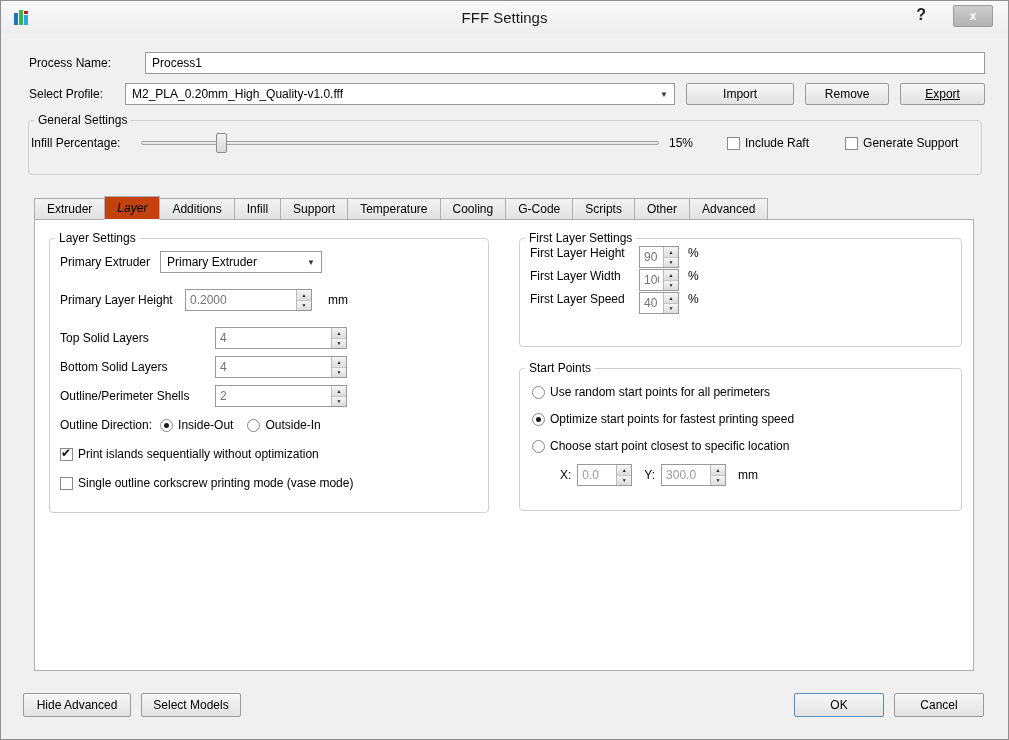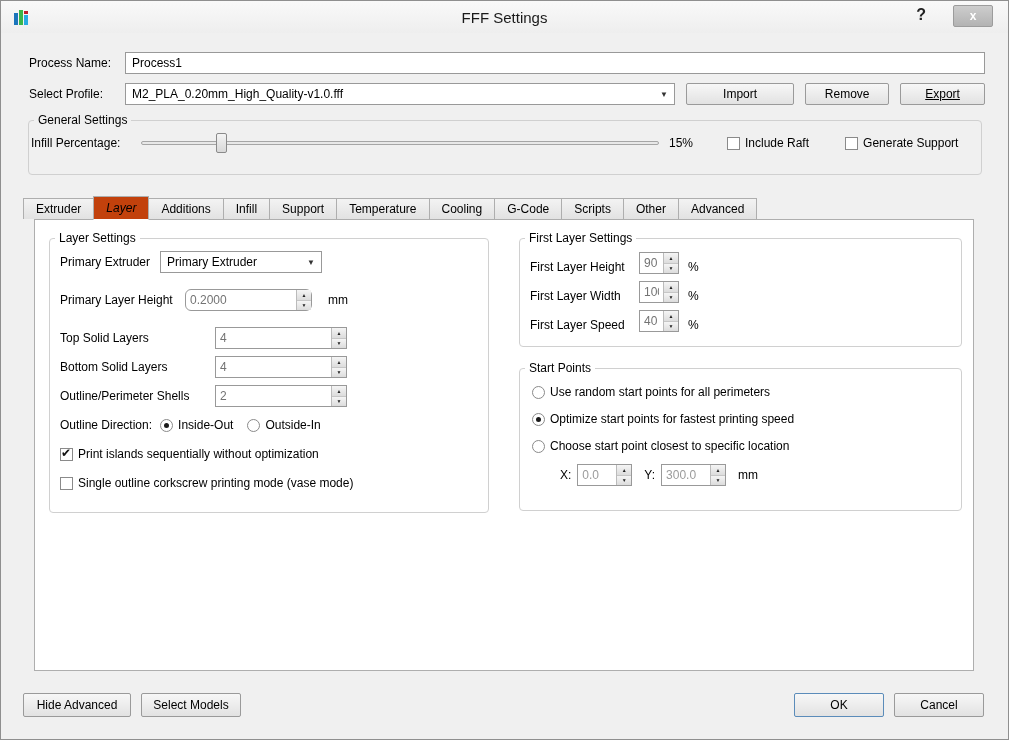--- a/index.html
+++ b/index.html
@@ -9,21 +9,21 @@
   .dialog { position:relative; width:1009px; height:740px; background:#f0f0f0; border:1px solid #8f8f8f; overflow:hidden; }
 
   
   .titlebar { position:absolute; top:0; left:0; right:0; height:32px; background:linear-gradient(#f9f9f9,#eeeeee); }
   .titlebar .title { position:absolute; left:0; right:0; top:8px; text-align:center; font-size:15px; color:#1a1a1a; }
   .app-icon { position:absolute; left:13px; top:9px; width:16px; height:15px; }
   .help-btn { position:absolute; right:82px; top:5px; font-size:16px; font-weight:bold; color:#222; cursor:default; background:none; border:none; font-family:inherit; }
   .close-btn { position:absolute; right:15px; top:4px; width:40px; height:22px; background:linear-gradient(#cdcdcd,#b3b3b3); border:1px solid #9c9c9c; border-radius:2px; color:#fff; font-weight:bold; font-size:12px; line-height:20px; text-align:center; font-family:inherit; }
 
   
-  .row-process { position:absolute; top:51px; left:28px; right:23px; display:flex; align-items:center; }
+  .row-process { position:absolute; top:51px; left:28px; right:23px; display:flex; align-items:center;gap:20px; }
   .row-profile { position:absolute; top:82px; left:28px; right:23px; display:flex; align-items:center; }
   .hdr-label { width:96px; flex:0 0 96px; }
   .text-input { flex:1; height:22px; border:1px solid #999; background:#fff; padding:0 6px; font-family:inherit; font-size:12px; color:#000; }
 
   .dropdown { position:relative; height:22px; border:1px solid #999; background:#fff; display:flex; align-items:center; padding:0 22px 0 6px; cursor:default; }
   .dropdown .dd-arrow { position:absolute; right:6px; top:7px; font-size:8px; color:#333; line-height:8px; }
   .profile-dd { flex:0 0 550px; width:550px; }
 
   .btn { background:linear-gradient(#f7f7f7,#e2e2e2); border:1px solid #9a9a9a; border-radius:2px; font-family:inherit; font-size:12px; color:#000; text-align:center; }
   .btn-sm { height:22px; }
@@ -48,54 +48,54 @@
   
   .check { position:relative; display:inline-block; width:13px; height:13px; background:#fff; border:1px solid #8a8a8a; vertical-align:middle; flex:0 0 13px; }
   .check.checked::after { content:"\2714"; position:absolute; left:0px; top:-3px; font-size:12px; color:#111; }
   .radio { position:relative; display:inline-block; width:13px; height:13px; background:#fff; border:1px solid #8a8a8a; border-radius:50%; vertical-align:middle; flex:0 0 13px; }
   .radio.checked::after { content:""; position:absolute; left:3px; top:3px; width:5px; height:5px; background:#1a1a1a; border-radius:50%; }
   .ctl-label { margin-left:5px; }
   .raft-group { margin-left:28px; display:flex; align-items:center; }
   .support-group { margin-left:36px; display:flex; align-items:center; }
 
   
-  .tabs { position:absolute; top:197px; left:22px; display:flex; z-index:3; }
+  .tabs { position:absolute; top:197px; left:33px; display:flex; z-index:3; }
   .tab { height:21px; padding:0 12px; display:flex; align-items:center; background:linear-gradient(#f3f3f3,#e2e2e2); border:1px solid #aeaeae; border-bottom:none; margin-right:-1px; cursor:default; }
   .tab.selected { position:relative; height:24px; margin-top:-2px; background:#c2410c; z-index:4; border-bottom:1px solid #fff;font-style:italic; }
 
   .panel { position:absolute; top:218px; left:33px; width:940px; height:452px; background:#fff; border:1px solid #aeaeae; z-index:2; }
 
   
   .layer-box { position:absolute; left:14px; top:11px; width:440px; height:282px; }
   .lrow { display:flex; align-items:center; margin:0 0 0 10px; height:22px; }
   .lbl-extruder { width:100px; flex:0 0 100px; }
   .extruder-dd { width:162px; flex:0 0 162px; }
   .lbl-plh { width:125px; flex:0 0 125px; }
   .lbl-count { width:155px; flex:0 0 155px; }
   .unit { margin-left:16px; }
 
   .spinbox { position:relative; display:flex; height:22px; border:1px solid #999; background:#fff; }
   .spin-input { flex:1; border:none; outline:none; padding:0 4px; font-family:inherit; font-size:12px; min-width:0; background:transparent; color:#737373; }
   .spin-input.disabled { color:#9b9b9b; }
   .spin-btns { display:flex; flex-direction:column; width:15px; flex:0 0 15px; border-left:1px solid #bbb; }
   .spin-btns button { flex:1; font-size:5px; line-height:4px; padding:0; border:none; background:linear-gradient(#f5f5f5,#dcdcdc); color:#222; font-family:inherit; }
   .spin-btns button + button { border-top:1px solid #c6c6c6; }
-  .sb-127 { width:127px; flex:0 0 127px;border-radius:6px; }
+  .sb-127 { width:127px; flex:0 0 127px; }
   .sb-132 { width:132px; flex:0 0 132px; }
   .sb-40 { width:40px; flex:0 0 40px; }
   .sb-55 { width:55px; flex:0 0 55px; }
   .sb-65 { width:65px; flex:0 0 65px; }
 
   .mt6 { margin-top:6px; } .mt16 { margin-top:16px; } .mt7 { margin-top:7px; }
   .radio-gap { margin-left:8px; }
   .radio-gap2 { margin-left:14px; }
 
   
   .flayer-box { position:absolute; left:484px; top:11px; width:443px; height:116px; }
-  .frow { display:flex; align-items:flex-end; margin:7px 0 0 10px; height:22px; }
+  .frow { display:flex; align-items:flex-start; margin:1px 0 0 10px; height:22px; }
   .lbl-flayer { width:109px; flex:0 0 109px; }
   .pct { margin-left:9px; }
 
   .start-box { position:absolute; left:484px; top:141px; width:443px; height:150px; }
   .srow { display:flex; align-items:center; margin:7px 0 0 12px; height:20px; }
   .xyrow { display:flex; align-items:center; margin:8px 0 0 40px; height:22px; }
   .xy-label { margin-right:6px; }
   .y-label { margin-left:12px; margin-right:6px; }
   .mm-unit { margin-left:12px; }
 

